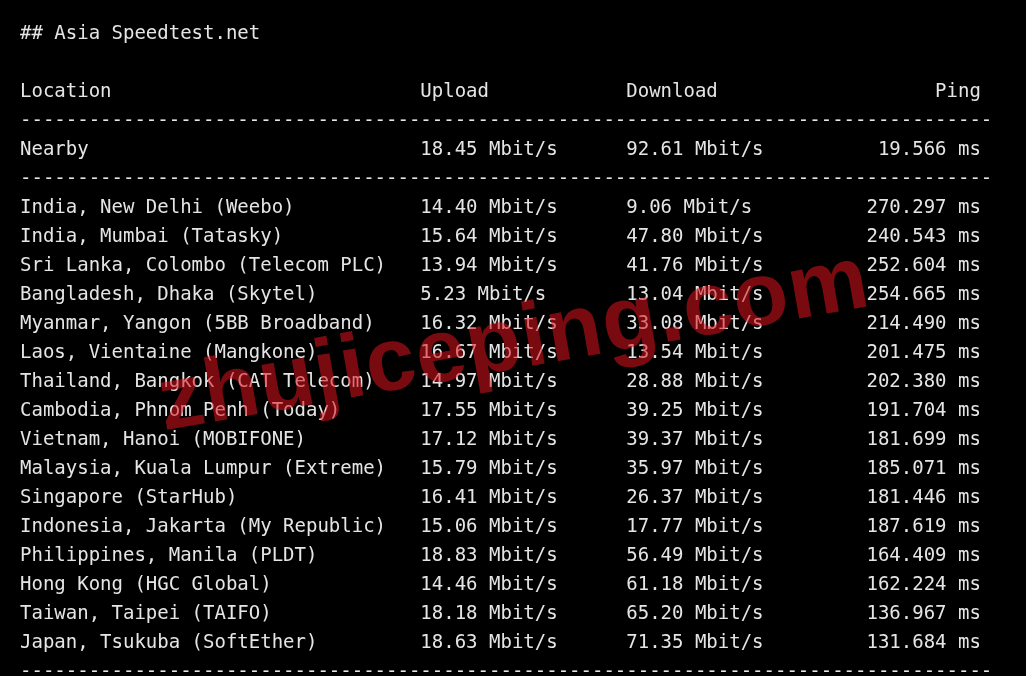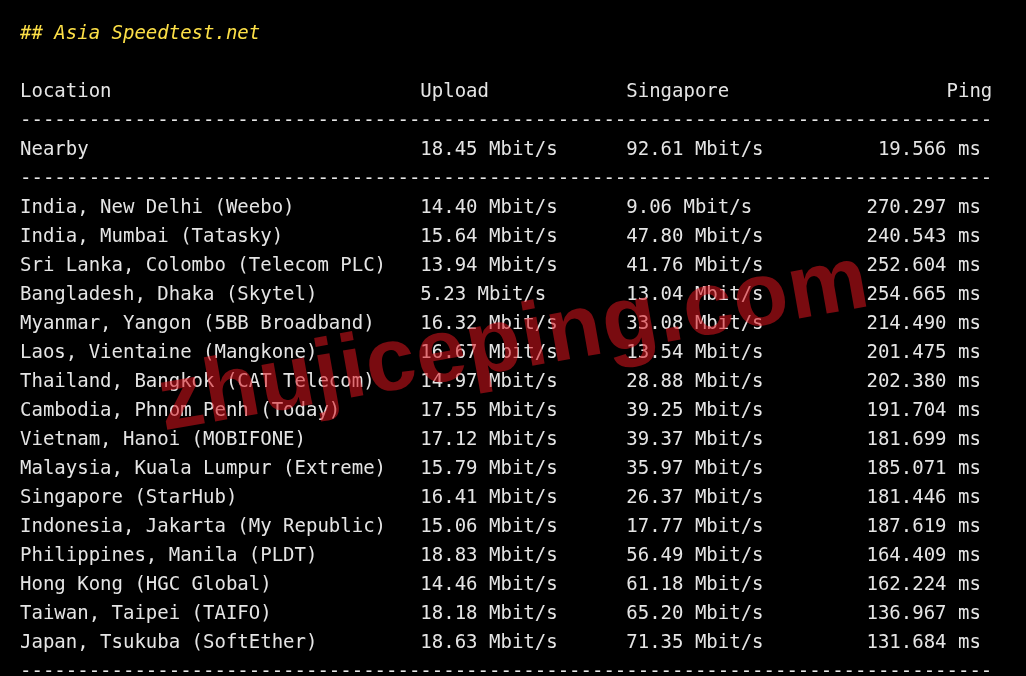--- a/index.html
+++ b/index.html
@@ -14,41 +14,41 @@
   pre.terminal {
     margin: 0;
     padding: 18px 20px;
     font-family: "Consolas", "Menlo", "DejaVu Sans Mono", monospace;
     font-size: 19px;
     line-height: 29px;
     color: #e5e5e5;
     white-space: pre;
     letter-spacing: 0px;
   }
-  .title-line { color: #fde047; font-style: italic; }
+  .title-line { color: #e5e5e5; }
   .watermark {
     position: absolute;
     top: 50%;
     left: 50%;
     transform: translate(-50%, -50%) rotate(-10deg);
     font-family: Arial, sans-serif;
     font-size: 90px;
     font-weight: 700;
     color: rgba(220, 20, 30, 0.55);
     pointer-events: none;
     white-space: nowrap;
     letter-spacing: 1px;
   }
 </style>
 </head>
 <body>
 
 <pre class="terminal"><span class="title-line">## Asia Speedtest.net</span>
 
-<span id="header-row">Location                           Upload            Singapore                   Ping</span>
+<span id="header-row">Location                           Upload            Download                   Ping</span>
 <span id="div1">-------------------------------------------------------------------------------------</span>
 <span id="nearby-row">Nearby                             18.45 Mbit/s      92.61 Mbit/s          19.566 ms</span>
 <span id="div2">-------------------------------------------------------------------------------------</span>
 <span id="data-rows">India, New Delhi (Weebo)           14.40 Mbit/s      9.06 Mbit/s          270.297 ms
 India, Mumbai (Tatasky)            15.64 Mbit/s      47.80 Mbit/s         240.543 ms
 Sri Lanka, Colombo (Telecom PLC)   13.94 Mbit/s      41.76 Mbit/s         252.604 ms
 Bangladesh, Dhaka (Skytel)         5.23 Mbit/s       13.04 Mbit/s         254.665 ms
 Myanmar, Yangon (5BB Broadband)    16.32 Mbit/s      33.08 Mbit/s         214.490 ms
 Laos, Vientaine (Mangkone)         16.67 Mbit/s      13.54 Mbit/s         201.475 ms
 Thailand, Bangkok (CAT Telecom)    14.97 Mbit/s      28.88 Mbit/s         202.380 ms

